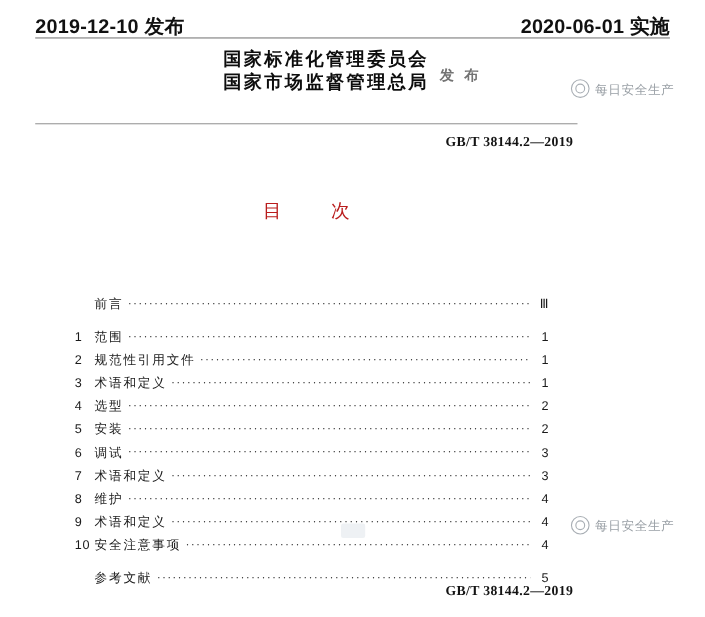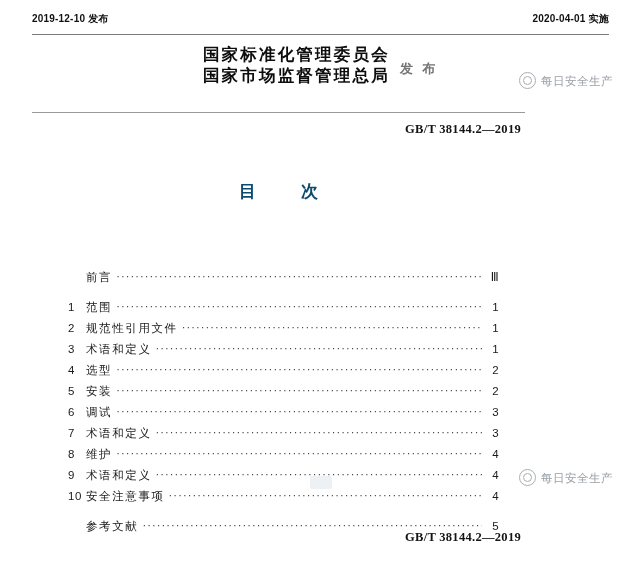--- a/index.html
+++ b/index.html
@@ -34,21 +34,21 @@
   }
 
   .pub-dates {
     position: absolute;
     left: 32px;
     right: 32px;
     top: 12px;
     display: flex;
     justify-content: space-between;
     font-family: "Liberation Sans", "DejaVu Sans", sans-serif;
-    font-size: 10px;
+    font-size: 18px;
     font-weight: bold;
     color: #111;
     letter-spacing: 0.2px;
     gap: 32px;
   }
 
   .pub-rule {
     position: absolute;
     left: 32px;
     right: 32px;
@@ -153,24 +153,24 @@
   }
 
   .toc-title {
     position: absolute;
     left: 0;
     right: 0;
     top: 72px;
     text-align: center;
     font-family: "Liberation Sans", "DejaVu Sans", sans-serif;
     font-size: 17px;
-    font-weight: bold;
+    font-weight: normal;
     letter-spacing: 14px;
     text-indent: 14px;
-    color: #0c4a6e;
+    color: #b91c1c;
   }
 
   .toc {
     position: absolute;
     left: 68px;
     right: 58px;
     top: 123px;
   }
 
   .toc-row {
@@ -237,21 +237,21 @@
 </style>
 </head>
 <body>
 
 <div class="page">
 
   <div class="pub-block">
 
     <div class="pub-dates">
       <span>2019-12-10 发布</span>
-      <span>2020-04-01 实施</span>
+      <span>2020-06-01 实施</span>
     </div>
 
     <div class="pub-rule"></div>
 
     <div class="issuer">
       <div class="issuer-lines">
         <div class="issuer-line">国家标准化管理委员会</div>
         <div class="issuer-line">国家市场监督管理总局</div>
       </div><span class="issuer-verb">发 布</span>
     </div>

